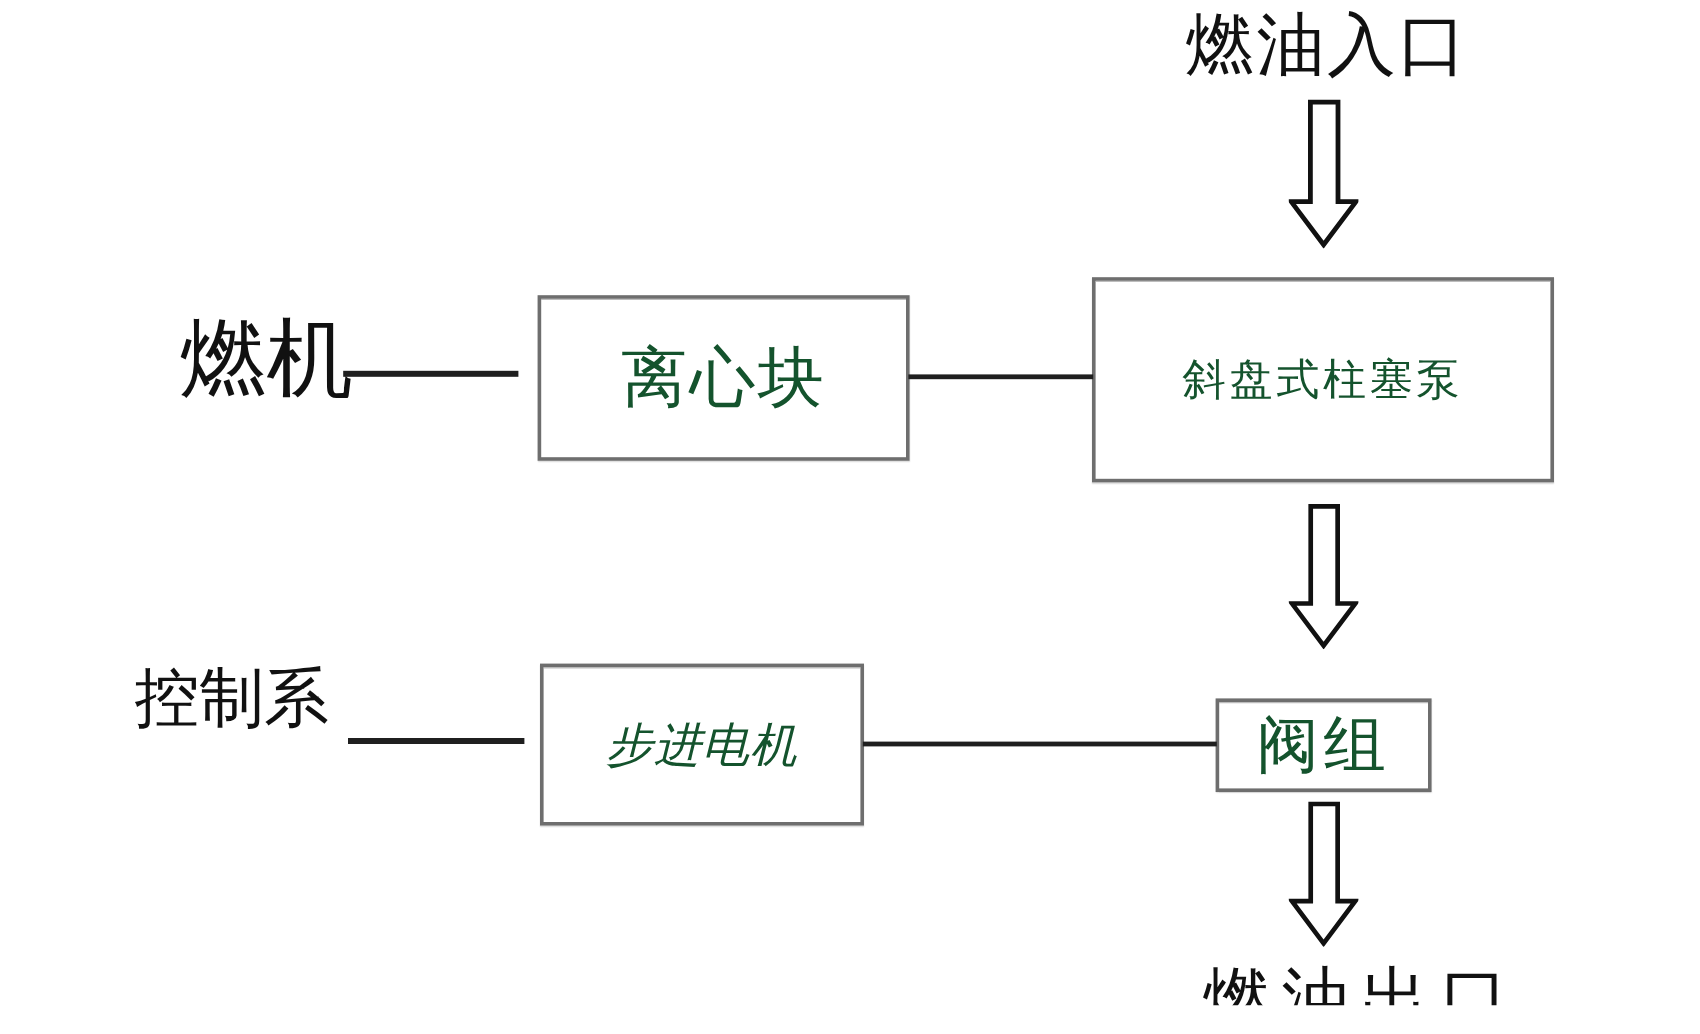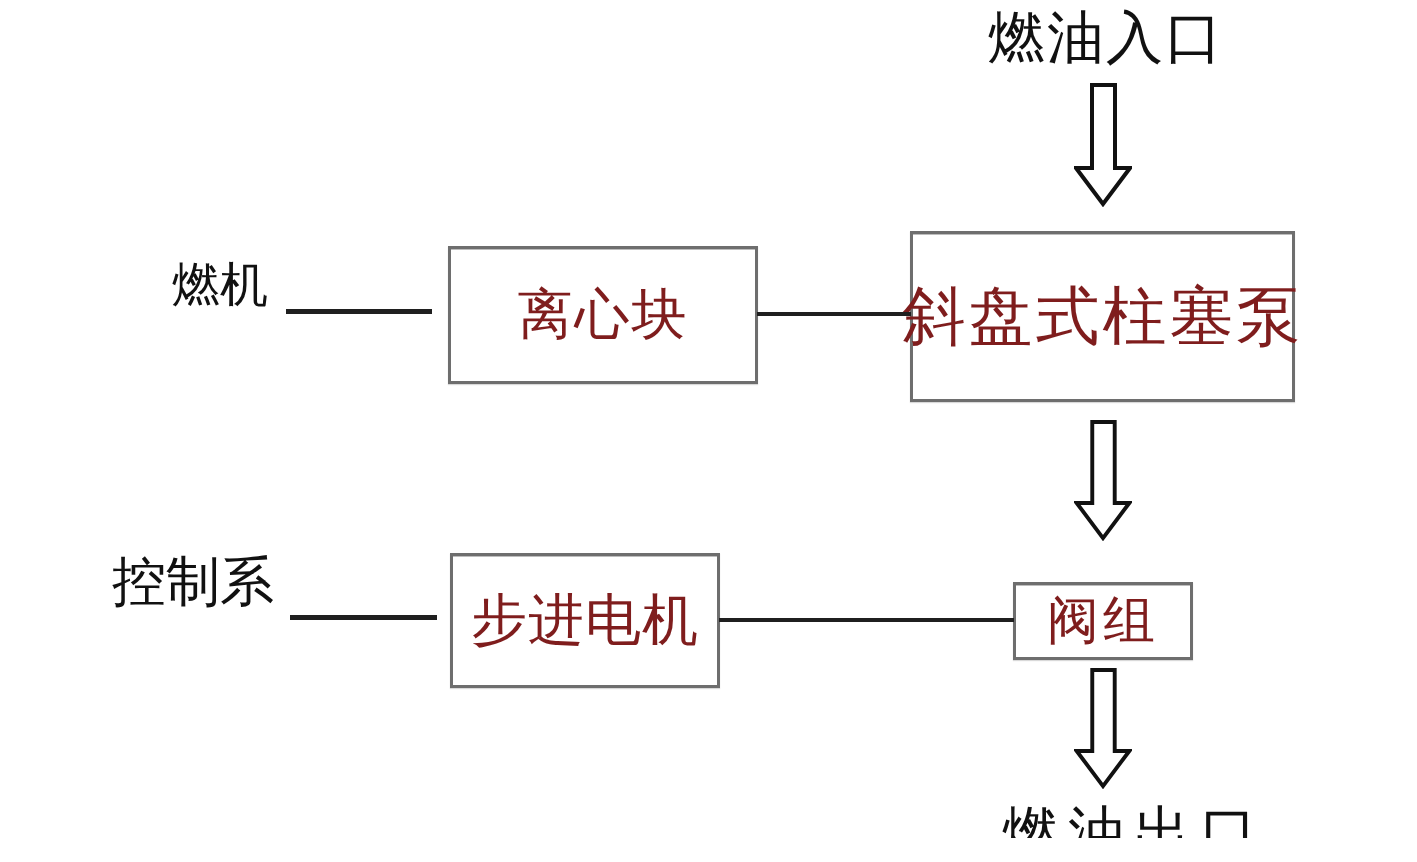--- a/index.html
+++ b/index.html
@@ -21,21 +21,21 @@
     border: 3px solid #6e6e6e;
     box-shadow: inset 0 1px 0 #bdbdbd, 0 1px 1px #d9d9d9;
     background: #ffffff;
     display: flex;
     align-items: center;
     justify-content: center;
     box-sizing: border-box;
   }
   .node-label {
     white-space: nowrap;
-    color: #7f1d1d;
+    color: #14532d;
   }
   .side-label {
     position: absolute;
     text-align: center;
     line-height: 1.14;
     color: #111111;
     white-space: nowrap;
   }
   .h-line {
     position: absolute;
@@ -53,24 +53,24 @@
 
 <div id="canvas">
 
   <div class="free-label" style="left: 988px; top: 0px; font-size: 57px; letter-spacing: 2px;">燃油入口</div>
 
   <svg class="arrow-svg" style="left: 1074px; top: 83px;" width="58" height="124" viewBox="0 0 58 124">
     <polygon points="18,2 41,2 41,85 56,85 29,121 2,85 18,85" fill="#ffffff" stroke="#111111" stroke-width="4" stroke-linejoin="miter"></polygon>
   </svg>
 
   <div class="node-box" style="left: 910px; top: 231px; width: 385px; height: 171px;">
-    <span class="node-label" style="font-size: 64px; letter-spacing: 3px;">斜盘式柱塞泵</span>
+    <span class="node-label" style="font-size: 36px; letter-spacing: 3px;">斜盘式柱塞泵</span>
   </div>
 
-  <div class="side-label" style="left: 150px; top: 258px; width: 140px; font-size: 48px;">
+  <div class="side-label" style="left: 150px; top: 258px; width: 140px; font-size: 72px;">
     <span>燃机</span><br>
   </div>
 
   <div class="h-line" style="left: 286px; top: 309px; width: 146px; height: 5px;"></div>
 
   <div class="node-box" style="left: 448px; top: 246px; width: 310px; height: 138px;">
     <span class="node-label" style="font-size: 55px; letter-spacing: 2px;">离心块</span>
   </div>
 
   <div class="h-line" style="left: 757px; top: 312px; width: 154px; height: 4px;"></div>
@@ -83,21 +83,21 @@
     <span class="node-label" style="font-size: 52px; letter-spacing: 4px;">阀组</span>
   </div>
 
   <div class="side-label" style="left: 98px; top: 552px; width: 190px; font-size: 54px;">
     <span>控制系</span><br>
   </div>
 
   <div class="h-line" style="left: 290px; top: 615px; width: 147px; height: 5px;"></div>
 
   <div class="node-box" style="left: 450px; top: 553px; width: 270px; height: 135px;">
-    <span class="node-label" style="font-size: 56px; letter-spacing: 1px;">步进电机</span>
+    <span class="node-label" style="font-size: 39px; letter-spacing: 1px; font-style: italic;">步进电机</span>
   </div>
 
   <div class="h-line" style="left: 719px; top: 618px; width: 295px; height: 4px;"></div>
 
   <svg class="arrow-svg" style="left: 1074px; top: 668px;" width="58" height="121" viewBox="0 0 58 124">
     <polygon points="18,2 41,2 41,85 56,85 29,121 2,85 18,85" fill="#ffffff" stroke="#111111" stroke-width="4" stroke-linejoin="miter"></polygon>
   </svg>
 
   <div class="free-label" style="left: 1002px; top: 795px; font-size: 57px; letter-spacing: 9px;">燃油出口</div>
 

